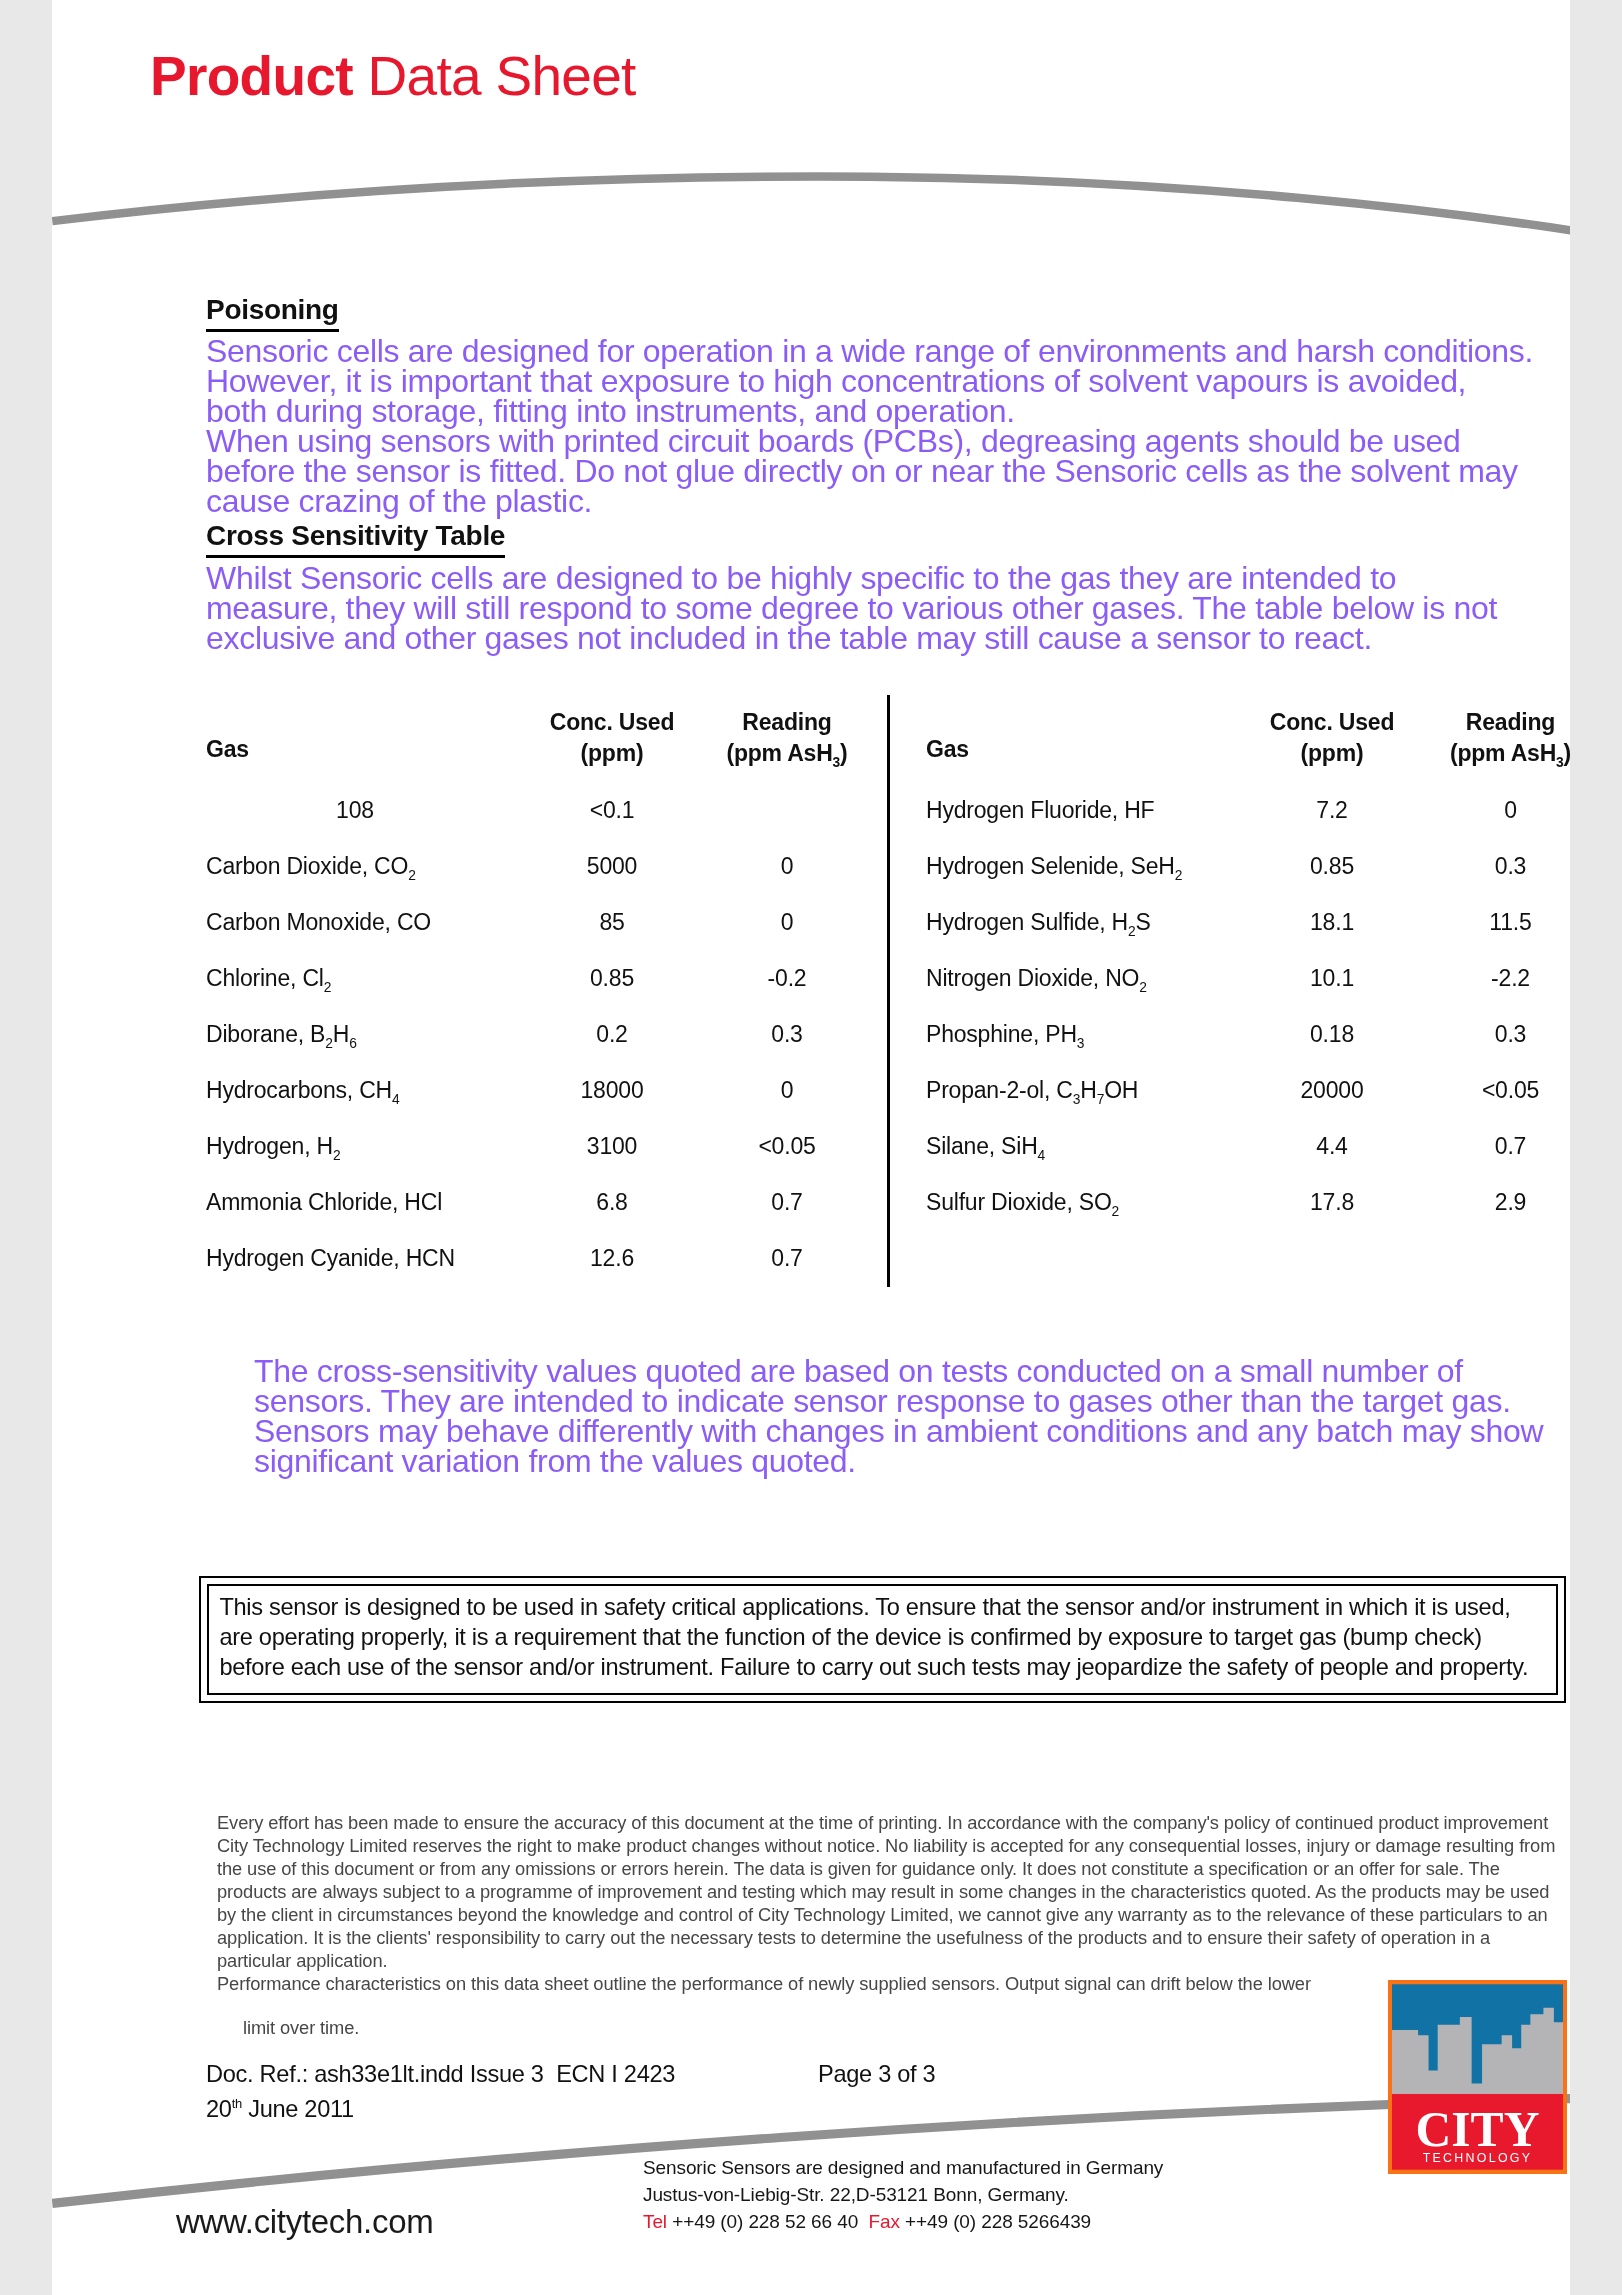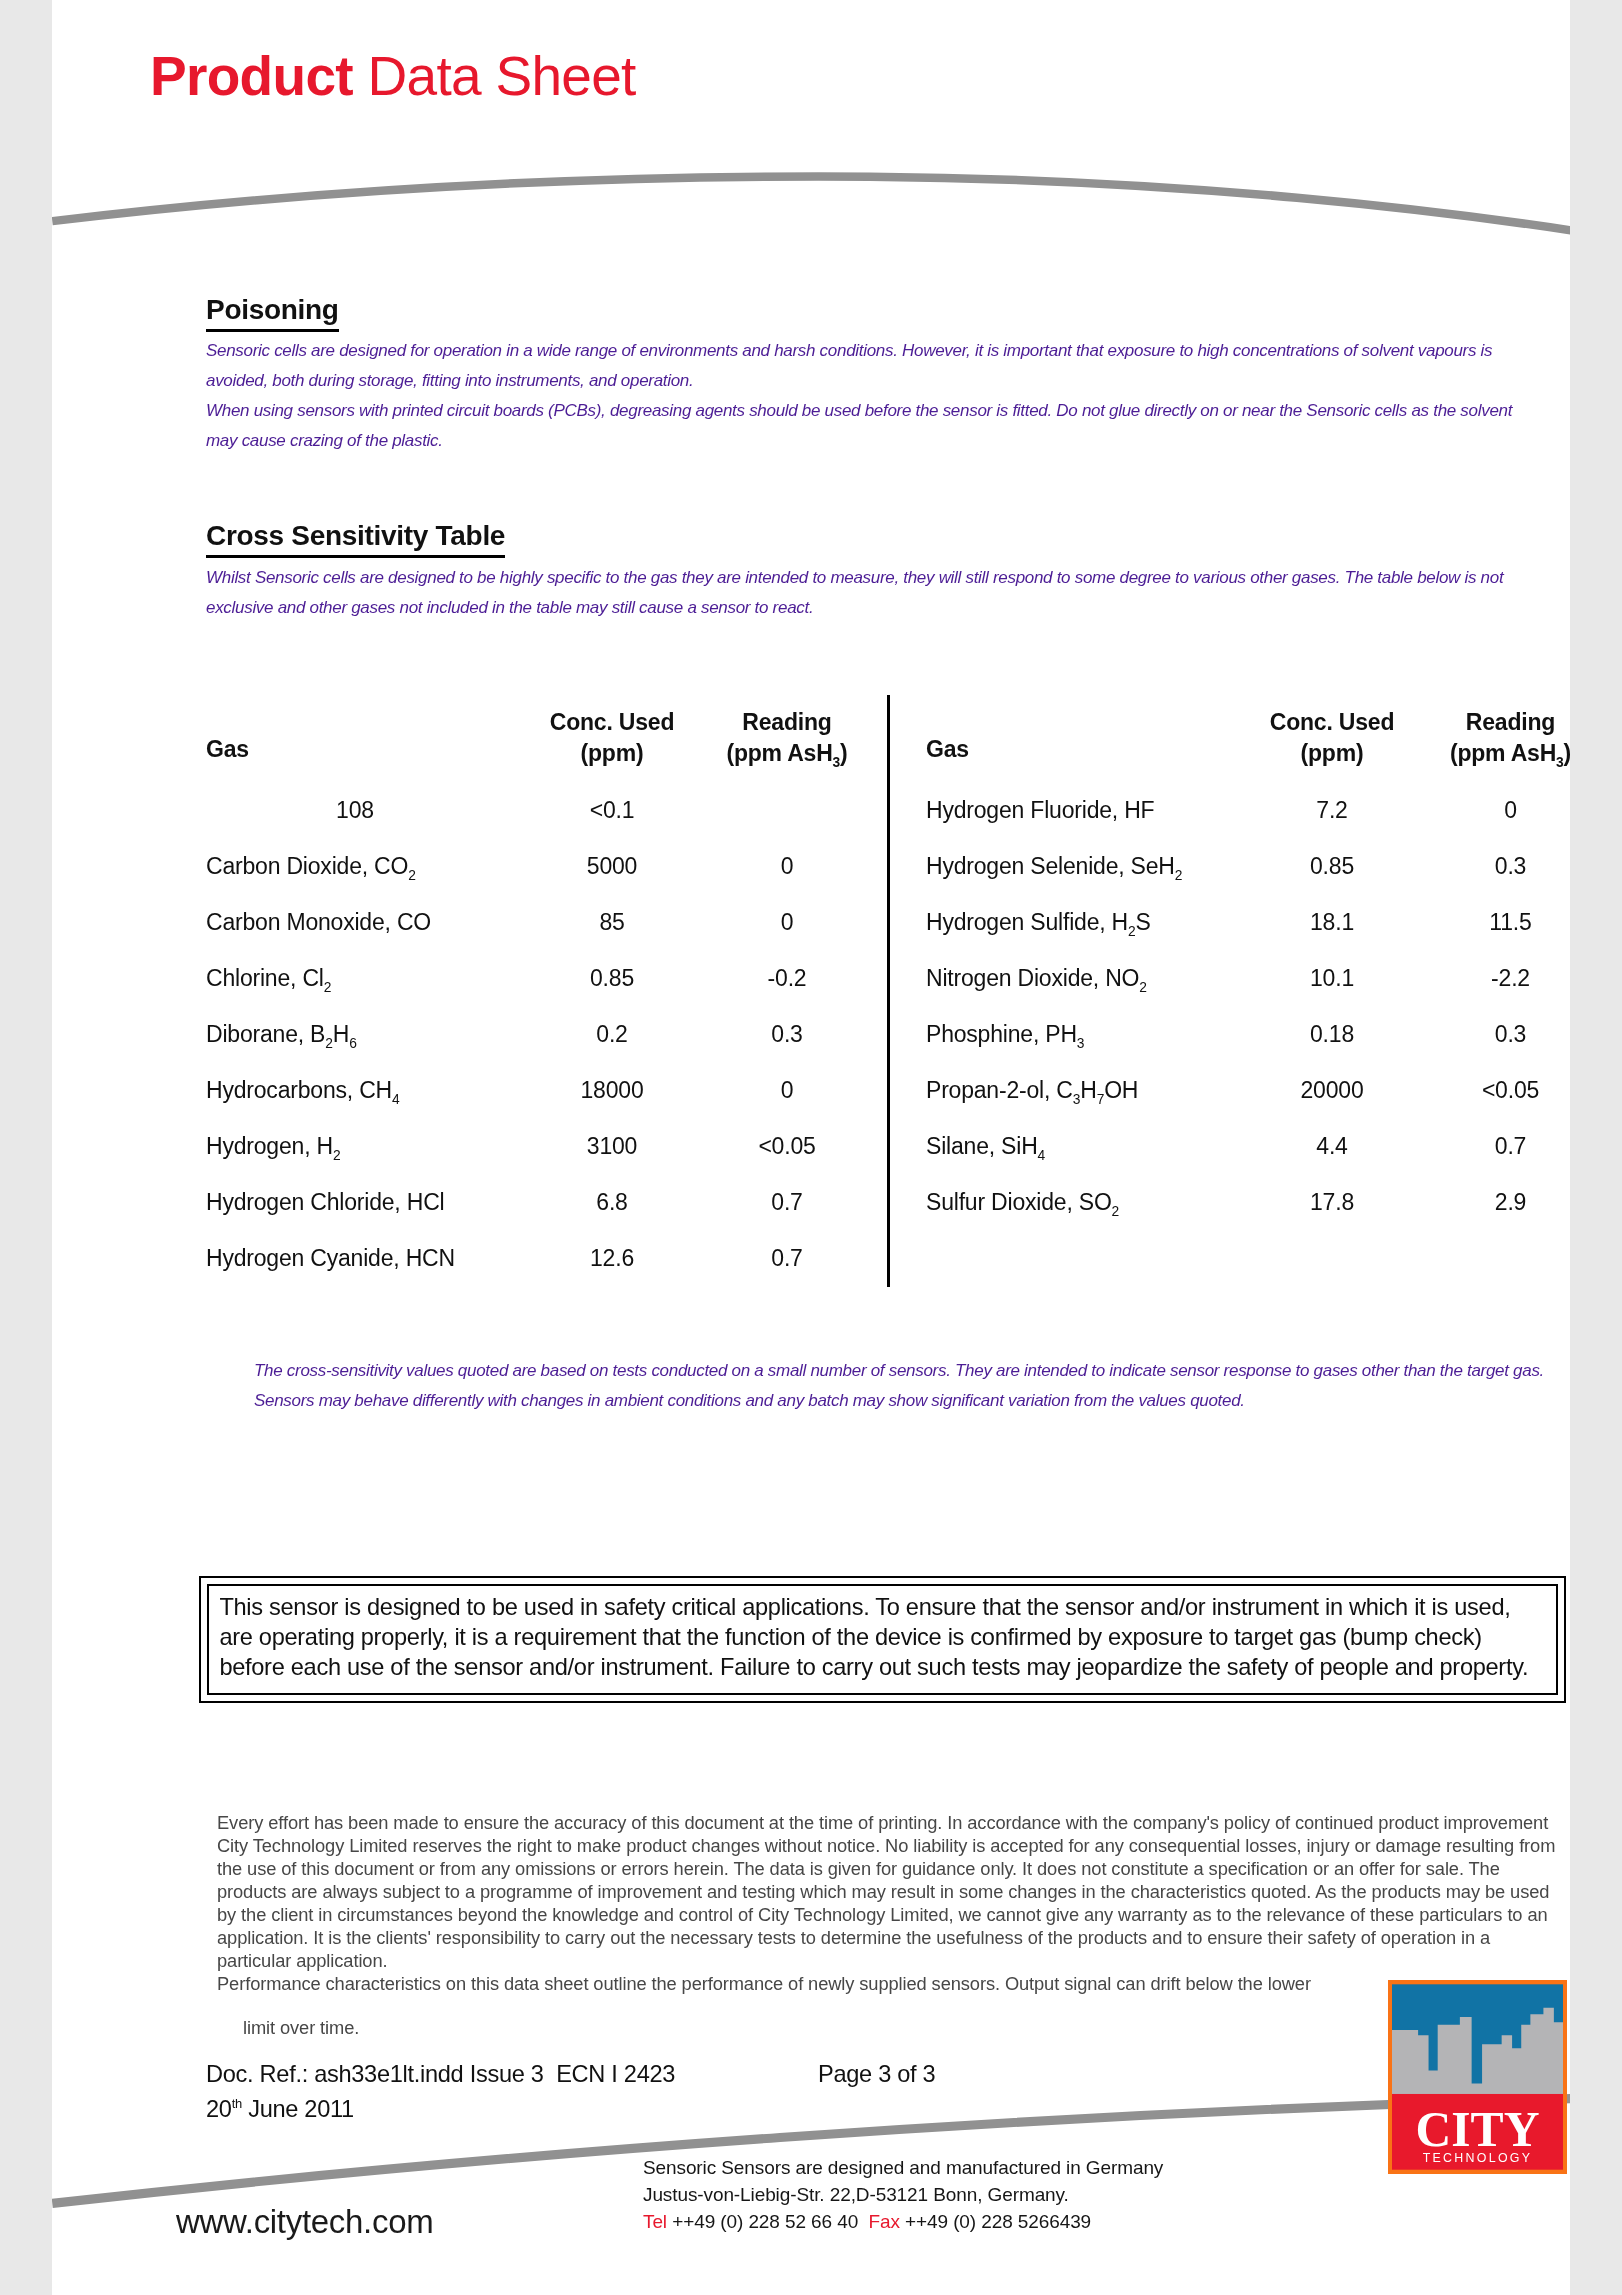--- a/index.html
+++ b/index.html
@@ -16,23 +16,22 @@
   }
   .doc-title .b{font-weight:700;}
   
   .swoosh-svg{left:0;top:0;width:1623px;height:2295px;pointer-events:none;}
   
   .uheading{
     font-size:28px; font-weight:700; letter-spacing:-0.3px;
     display:inline-block; border-bottom:3.3px solid #000; padding-bottom:3.3px;
   }
   .body-text{
-    font-size:17px; line-height:30px; letter-spacing:-0.3px; width:1328px;
-    color:#4c1d95;
-    font-style:italic;
+    font-size:32px; line-height:30px; letter-spacing:-0.3px; width:1328px;
+    color:#8b5cf6;
   }
   .body-text p{margin:0;}
   
   .gastable{font-size:23px; letter-spacing:-0.2px;}
   .gastable .hdr{display:grid; grid-template-columns:var(--c1) var(--c2) var(--c3); height:98px;}
   .gastable .hcell{font-weight:700;}
   .gastable .hcell.gasl{align-self:center; padding-top:11.8px;}
   .gastable .hcell.numh{text-align:center; line-height:31px; padding-top:11.8px;}
   .gastable .trow{display:grid; grid-template-columns:var(--c1) var(--c2) var(--c3); height:56px;}
   .gastable .cell{padding-top:3.9px;}
@@ -138,21 +137,21 @@
           <div class="cell gas">Hydrocarbons, CH<sub>4</sub></div>
           <div class="cell num">18000</div>
           <div class="cell num">0</div>
         </div>
         <div class="trow">
           <div class="cell gas">Hydrogen, H<sub>2</sub></div>
           <div class="cell num">3100</div>
           <div class="cell num">&lt;0.05</div>
         </div>
         <div class="trow">
-          <div class="cell gas">Hydrogen Chloride, HCl</div>
+          <div class="cell gas">Ammonia Chloride, HCl</div>
           <div class="cell num">6.8</div>
           <div class="cell num">0.7</div>
         </div>
         <div class="trow">
           <div class="cell gas">Hydrogen Cyanide, HCN</div>
           <div class="cell num">12.6</div>
           <div class="cell num">0.7</div>
         </div>
       </div>
   </div>

